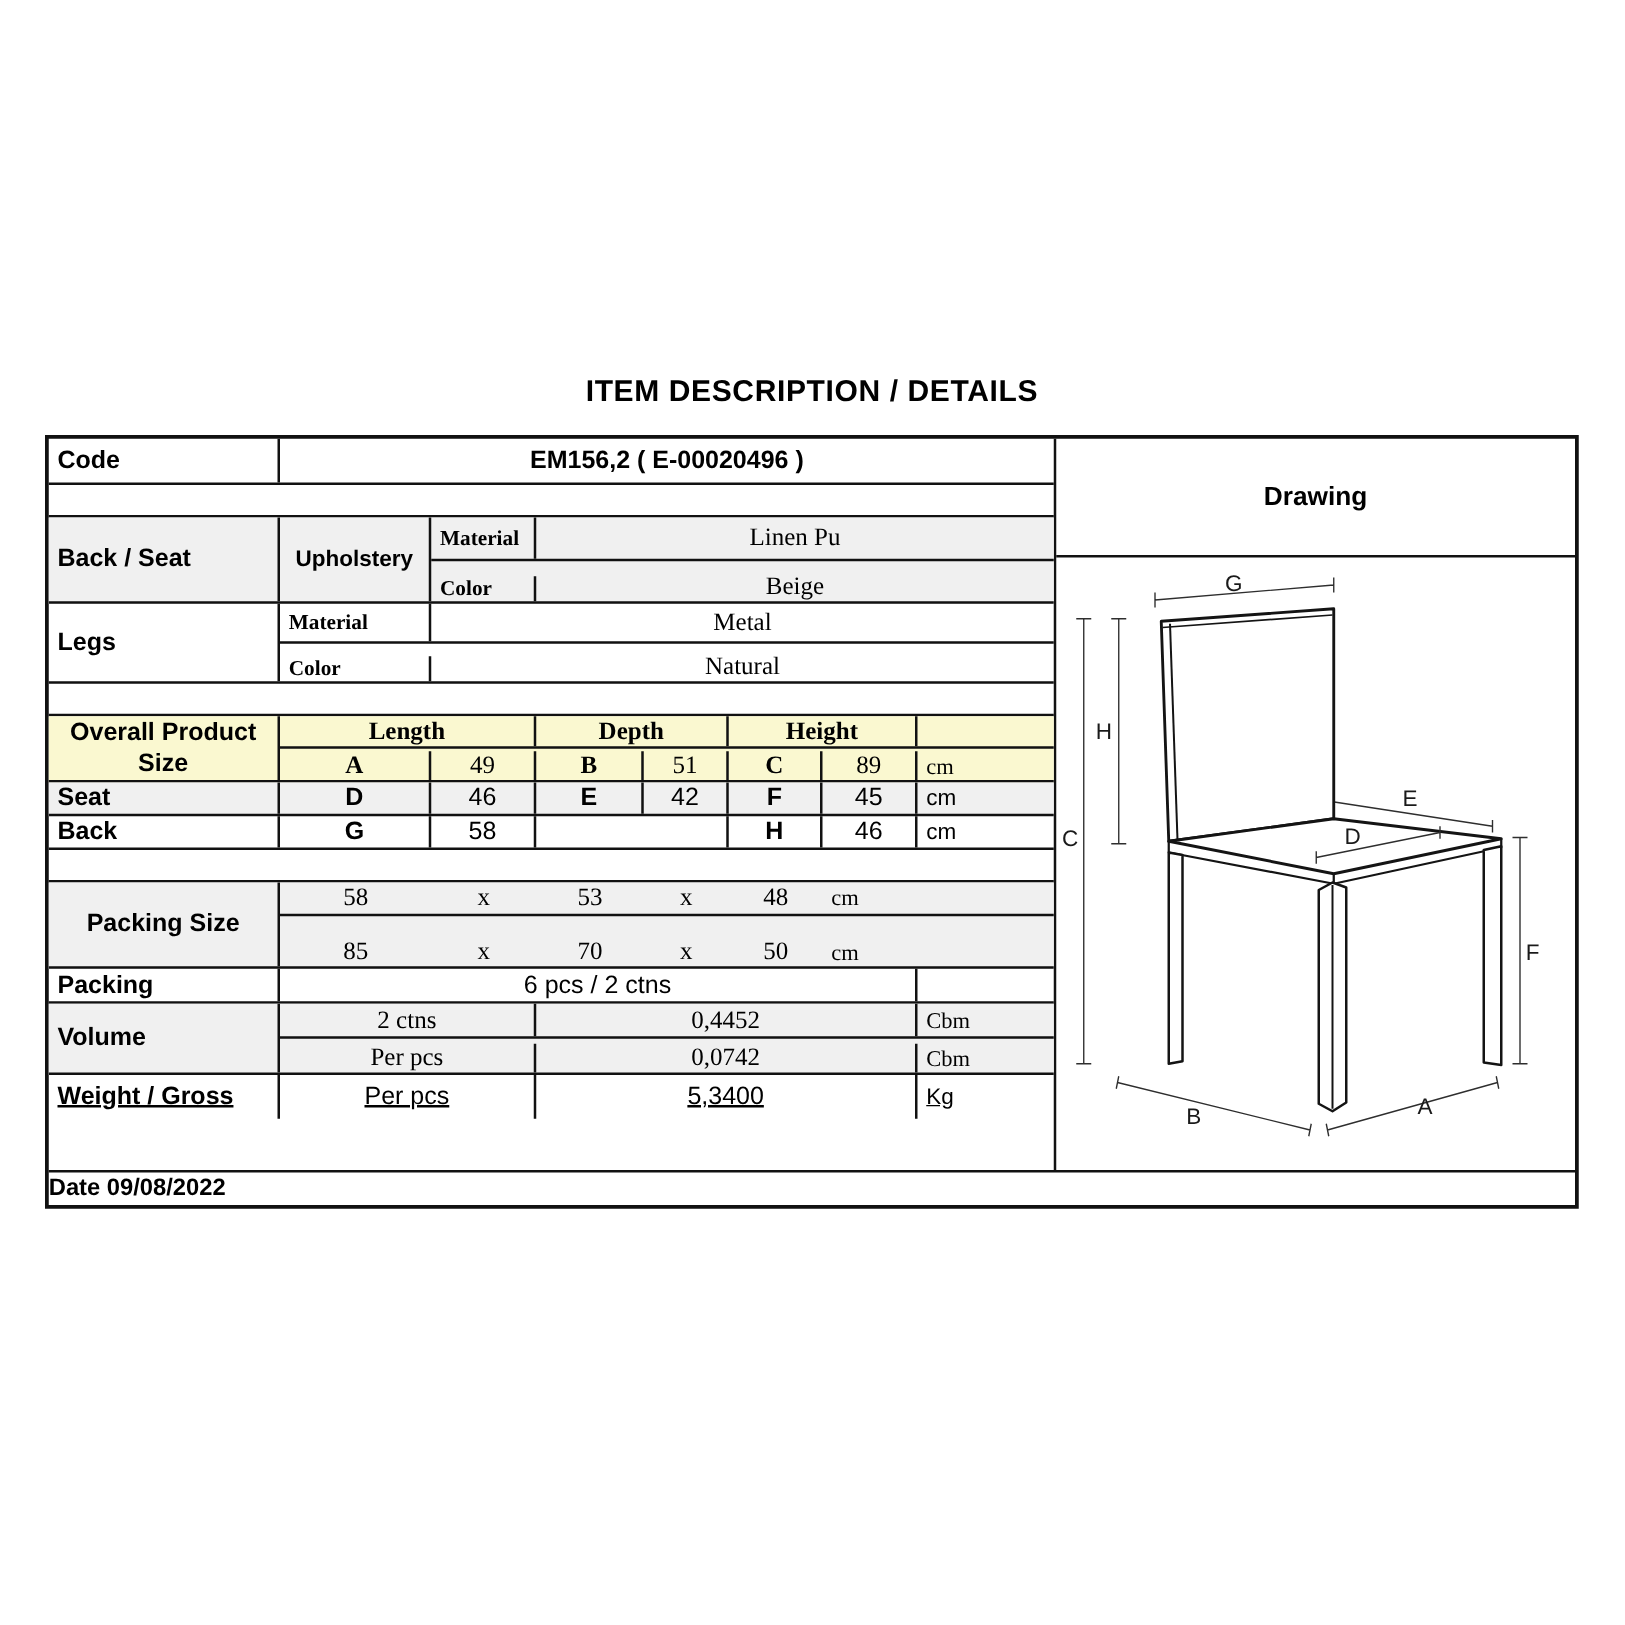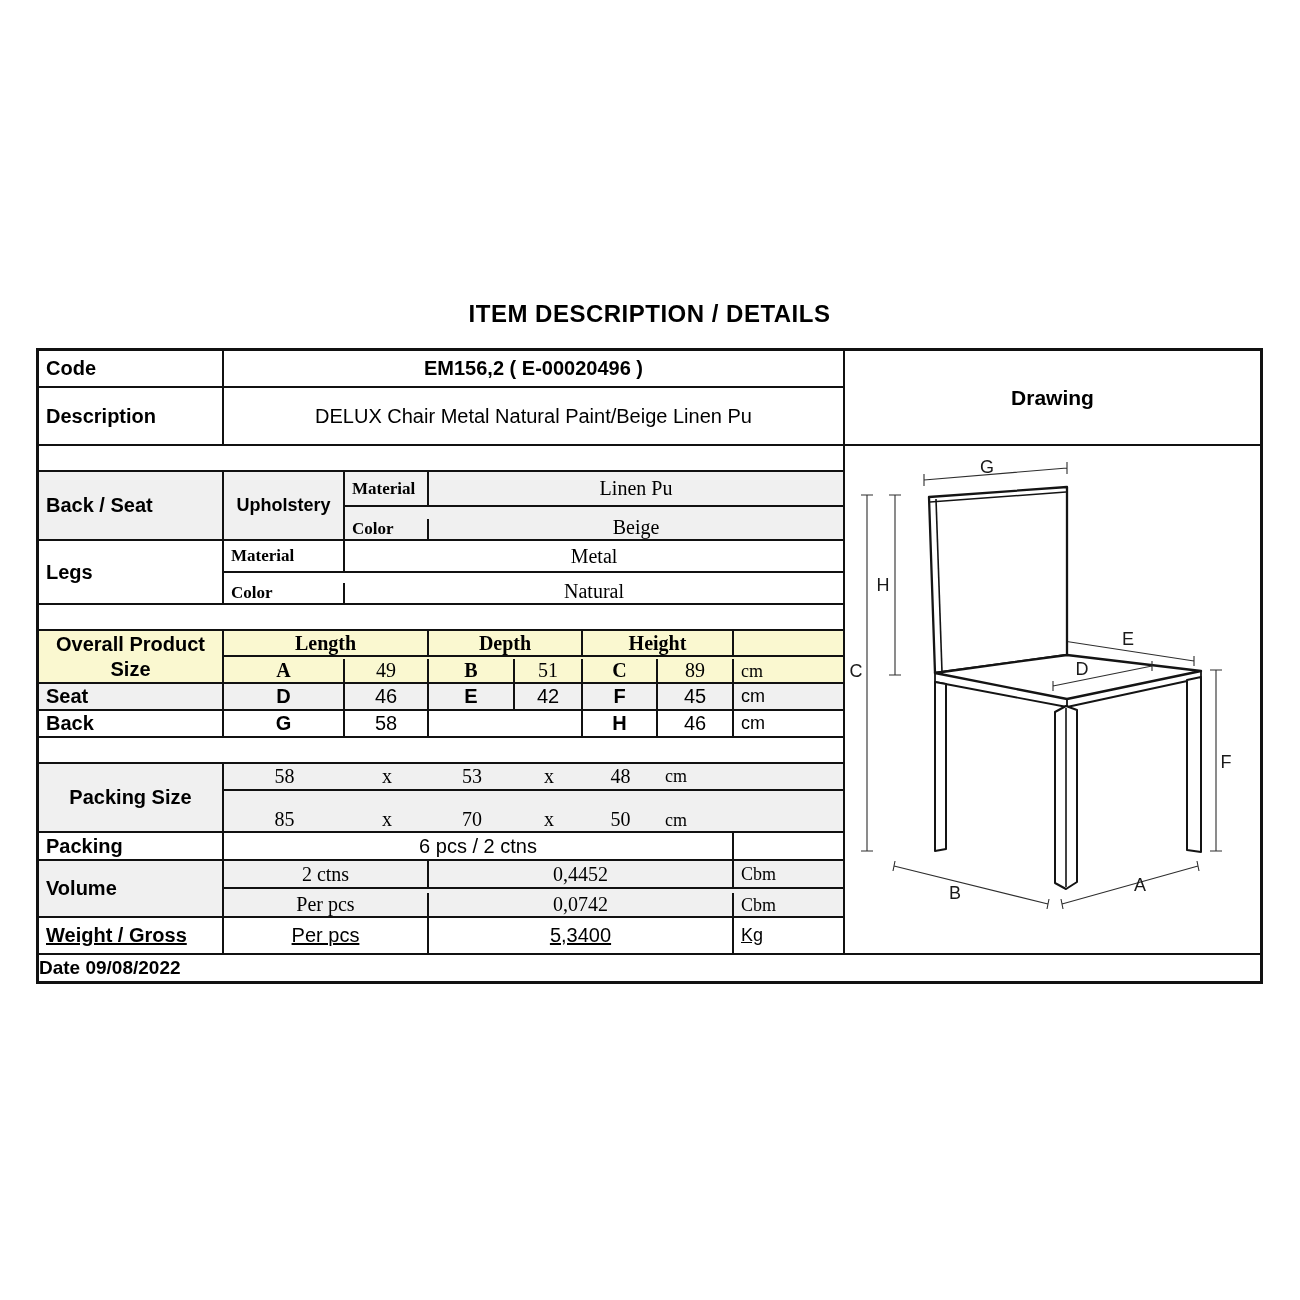--- a/index.html
+++ b/index.html
@@ -42,24 +42,20 @@
 <div class="sheet">
   <div class="body-flex">
 
     <div class="left-col">
 
       <div class="row" style="height:37px">
         <div class="cell lab br" style="width:185px">Code</div>
         <div class="cell bold" style="flex:1">EM156,2 ( E-00020496 )</div>
       </div>
 
-      <div class="row" style="height:58px">
-        <div class="cell lab br" style="width:185px">Description</div>
-        <div class="cell" style="flex:1">DELUX Chair Metal Natural Paint/Beige Linen Pu</div>
-      </div>
 
       <div class="row" style="height:26px">
           <div class="cell" style="flex:1"></div>
         </div>
 
       <div class="row gray" style="height:69px">
         <div class="cell lab br" style="width:185px">Back / Seat</div>
         <div class="cell bold br" style="width:121px;font-size:18px">Upholstery</div>
         <div class="col">
           <div class="subrow bb" style="height:35px">

